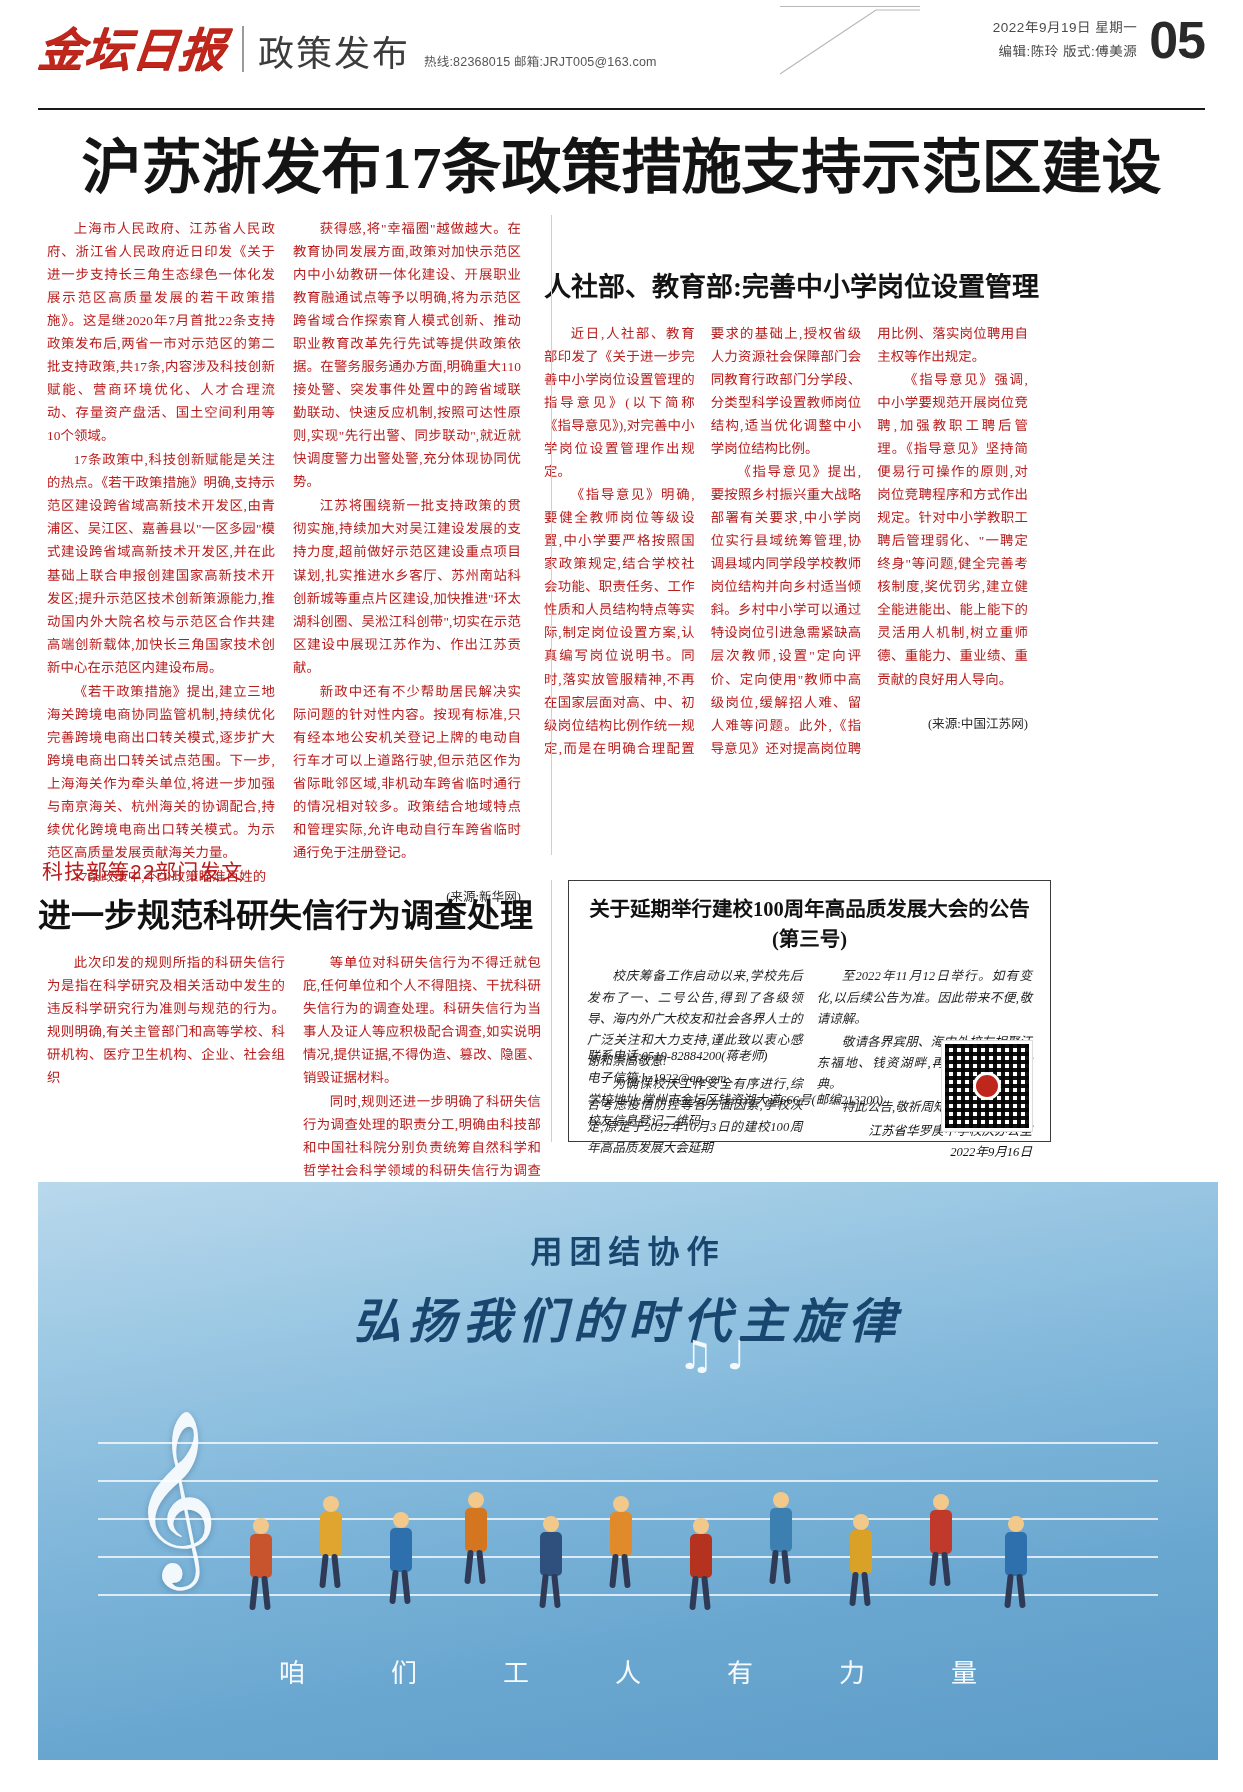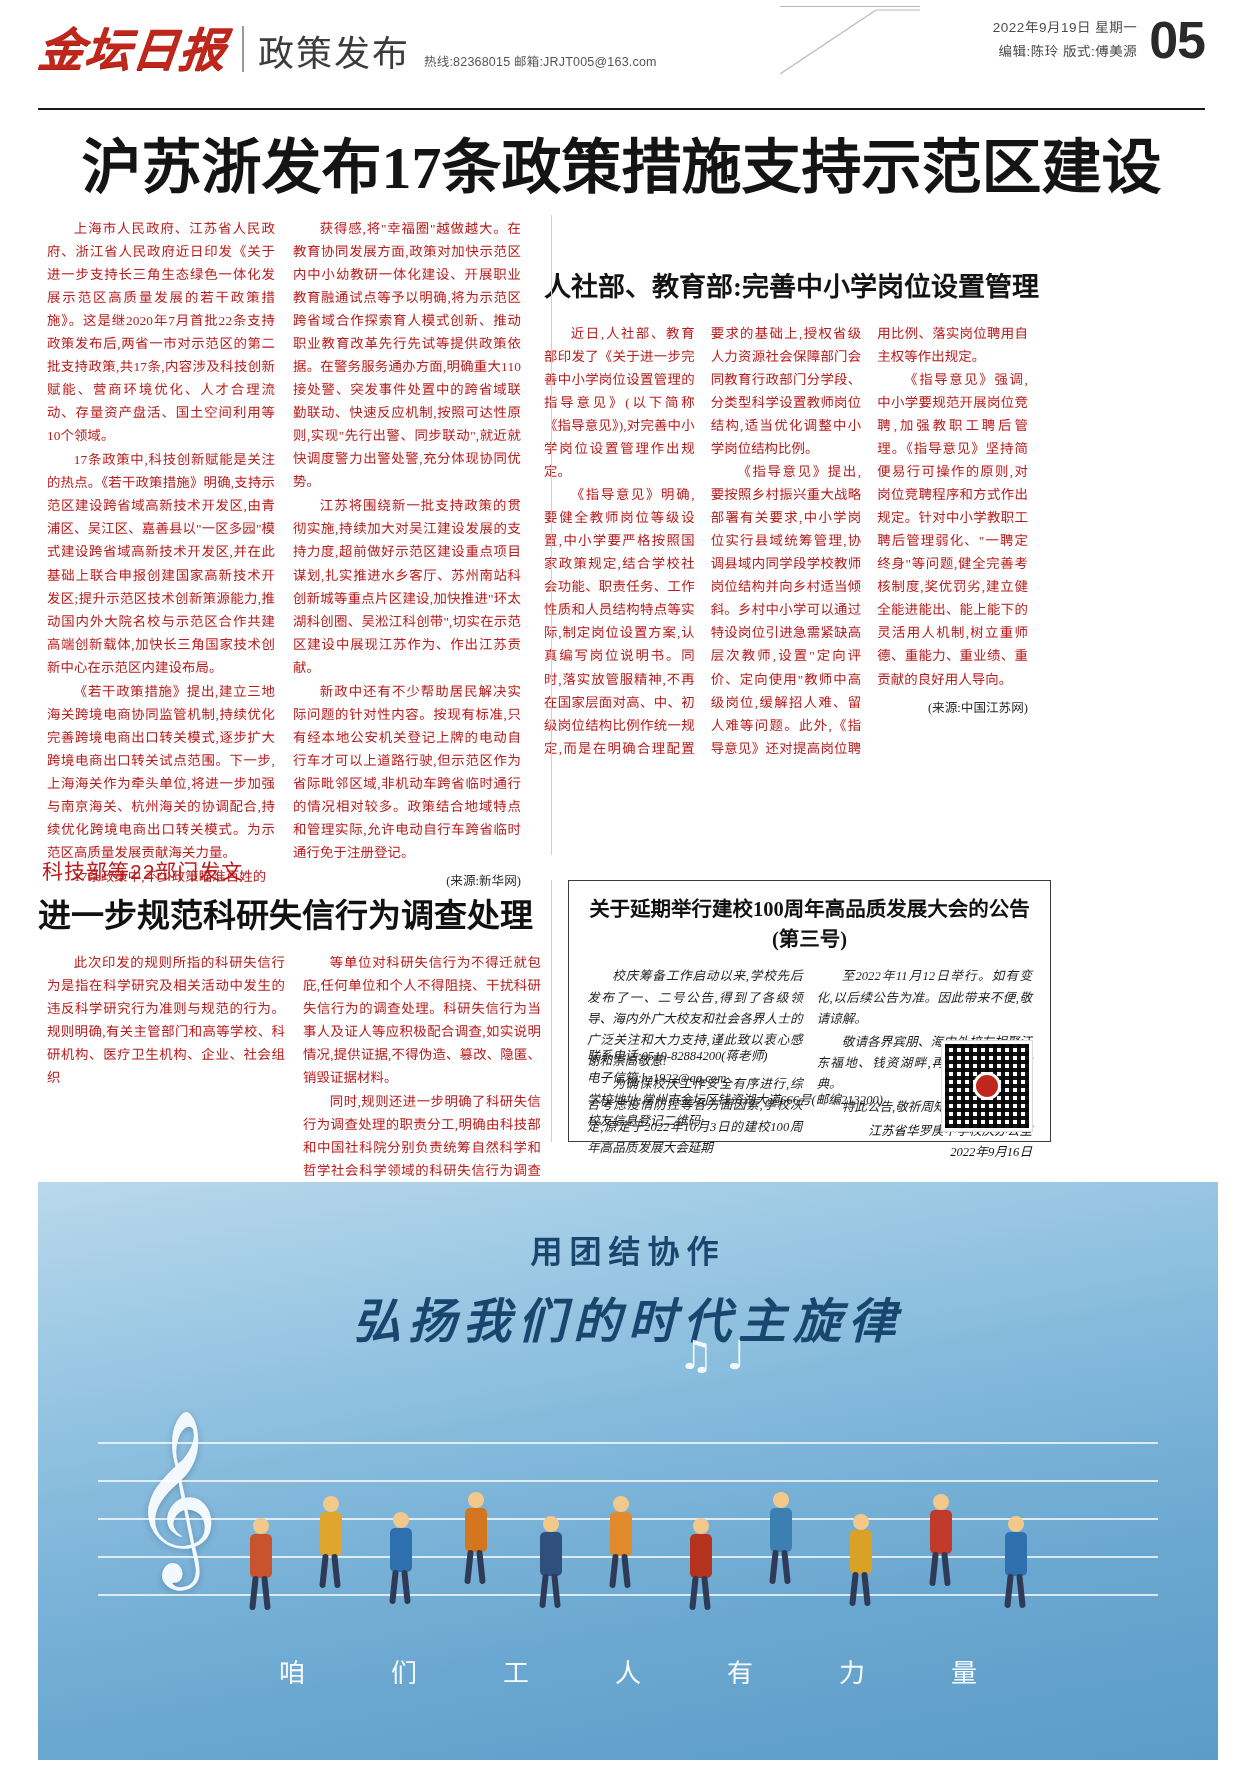--- a/index.html
+++ b/index.html
@@ -102,21 +102,21 @@
     line-height:1.72;
     text-align:justify;
     text-justify:inter-ideograph;
     text-indent:2em;
     margin:0 0 1px 0;
     color:#b91c1c;
     letter-spacing:0.1px;
   }
   .source{
     font-family:"Liberation Serif","DejaVu Serif",serif;
-    font-size:12.6px;text-align:right;color:#2a2a2a;margin-top:6px;
+    font-size:12.6px;text-align:right;color:#2a2a2a;margin-top:22px;
   }
 
   
   .right-stack{width:498px;box-sizing:border-box;padding-left:14px;}
   .sub-headline{
     font-family:"Liberation Serif","DejaVu Serif",serif;
     font-weight:bold;font-size:27px;text-align:center;
     color:#131313;margin:48px 0 18px 0;letter-spacing:0px;white-space:nowrap;
   }
   .two-col{column-count:3;column-gap:16px;}

